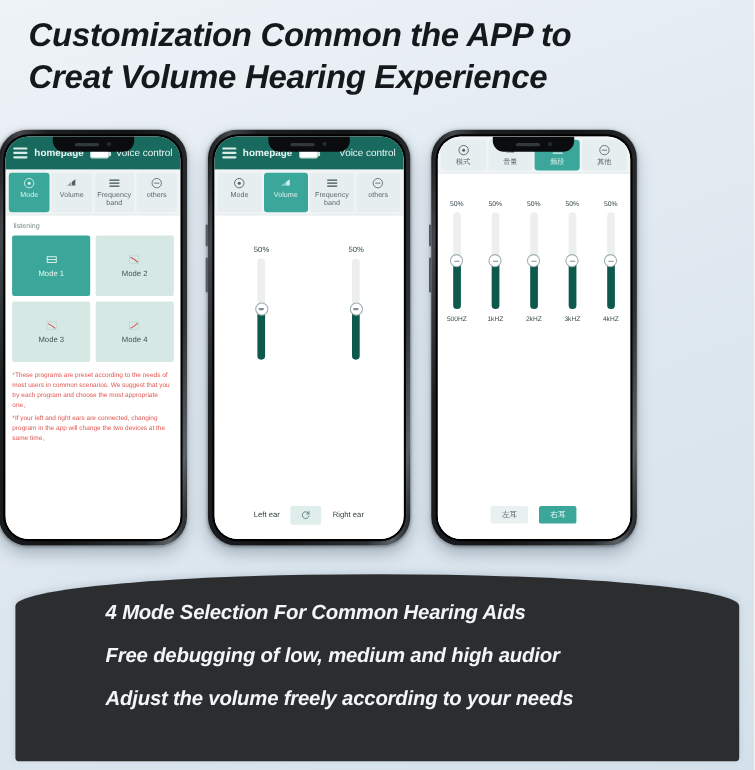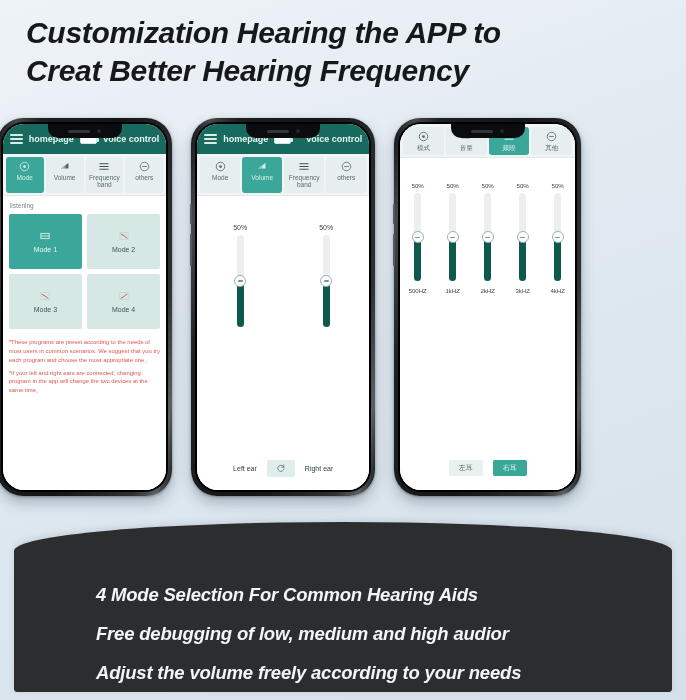--- a/index.html
+++ b/index.html
@@ -120,21 +120,21 @@
     flex: 0 0 auto;
   }
   .battery::after {
     content: "";
     position: absolute;
     right: -3px; top: 2.2px;
     width: 2px; height: 4px;
     background: #cfe7e2;
     border-radius: 0 1px 1px 0;
   }
-  .appbar-right { margin-left: auto; color: #eaf6f3; font-size: 9px; font-weight: bold; white-space: nowrap; }
+  .appbar-right { margin-left: auto; color: #eaf6f3; font-size: 9px; font-weight: normal; white-space: nowrap; }
 
   
   .tabbar {
     display: flex;
     background: #f0f4f5;
     padding: 3px 3px 2px;
     gap: 2px;
     flex: 0 0 auto;
     border-bottom: 1px solid #e2e8ea;
   }
@@ -295,39 +295,38 @@
     overflow: hidden;
   }
   .banner-inner {
     position: absolute;
     left: 0; top: 24px;
     width: 100%;
     padding: 0 40px 0 82px;
     display: flex;
     flex-direction: column;
     gap: 17px;
-    margin-top: 38px;
   }
   .banner-line {
     font-style: italic;
     font-weight: bold;
     font-size: 18.5px;
     color: #f4f5f6;
     white-space: nowrap;
     letter-spacing: -0.2px;
   }
 </style>
 </head>
 <body>
 
 <div class="poster">
 
   <div class="headline">
-    <span>Customization Hearing the APP to</span>
-    <span class="l2">Creat Better Hearing Frequency</span>
+    <span>Customization Common the APP to</span>
+    <span class="l2">Creat Volume Hearing Experience</span>
   </div>
 
   <div class="phones">
 
     <div class="phone">
       <div class="bezel">
         <div class="screen">
           <div class="notch">
             <div class="speaker"></div>
             <div class="camdot"></div>

